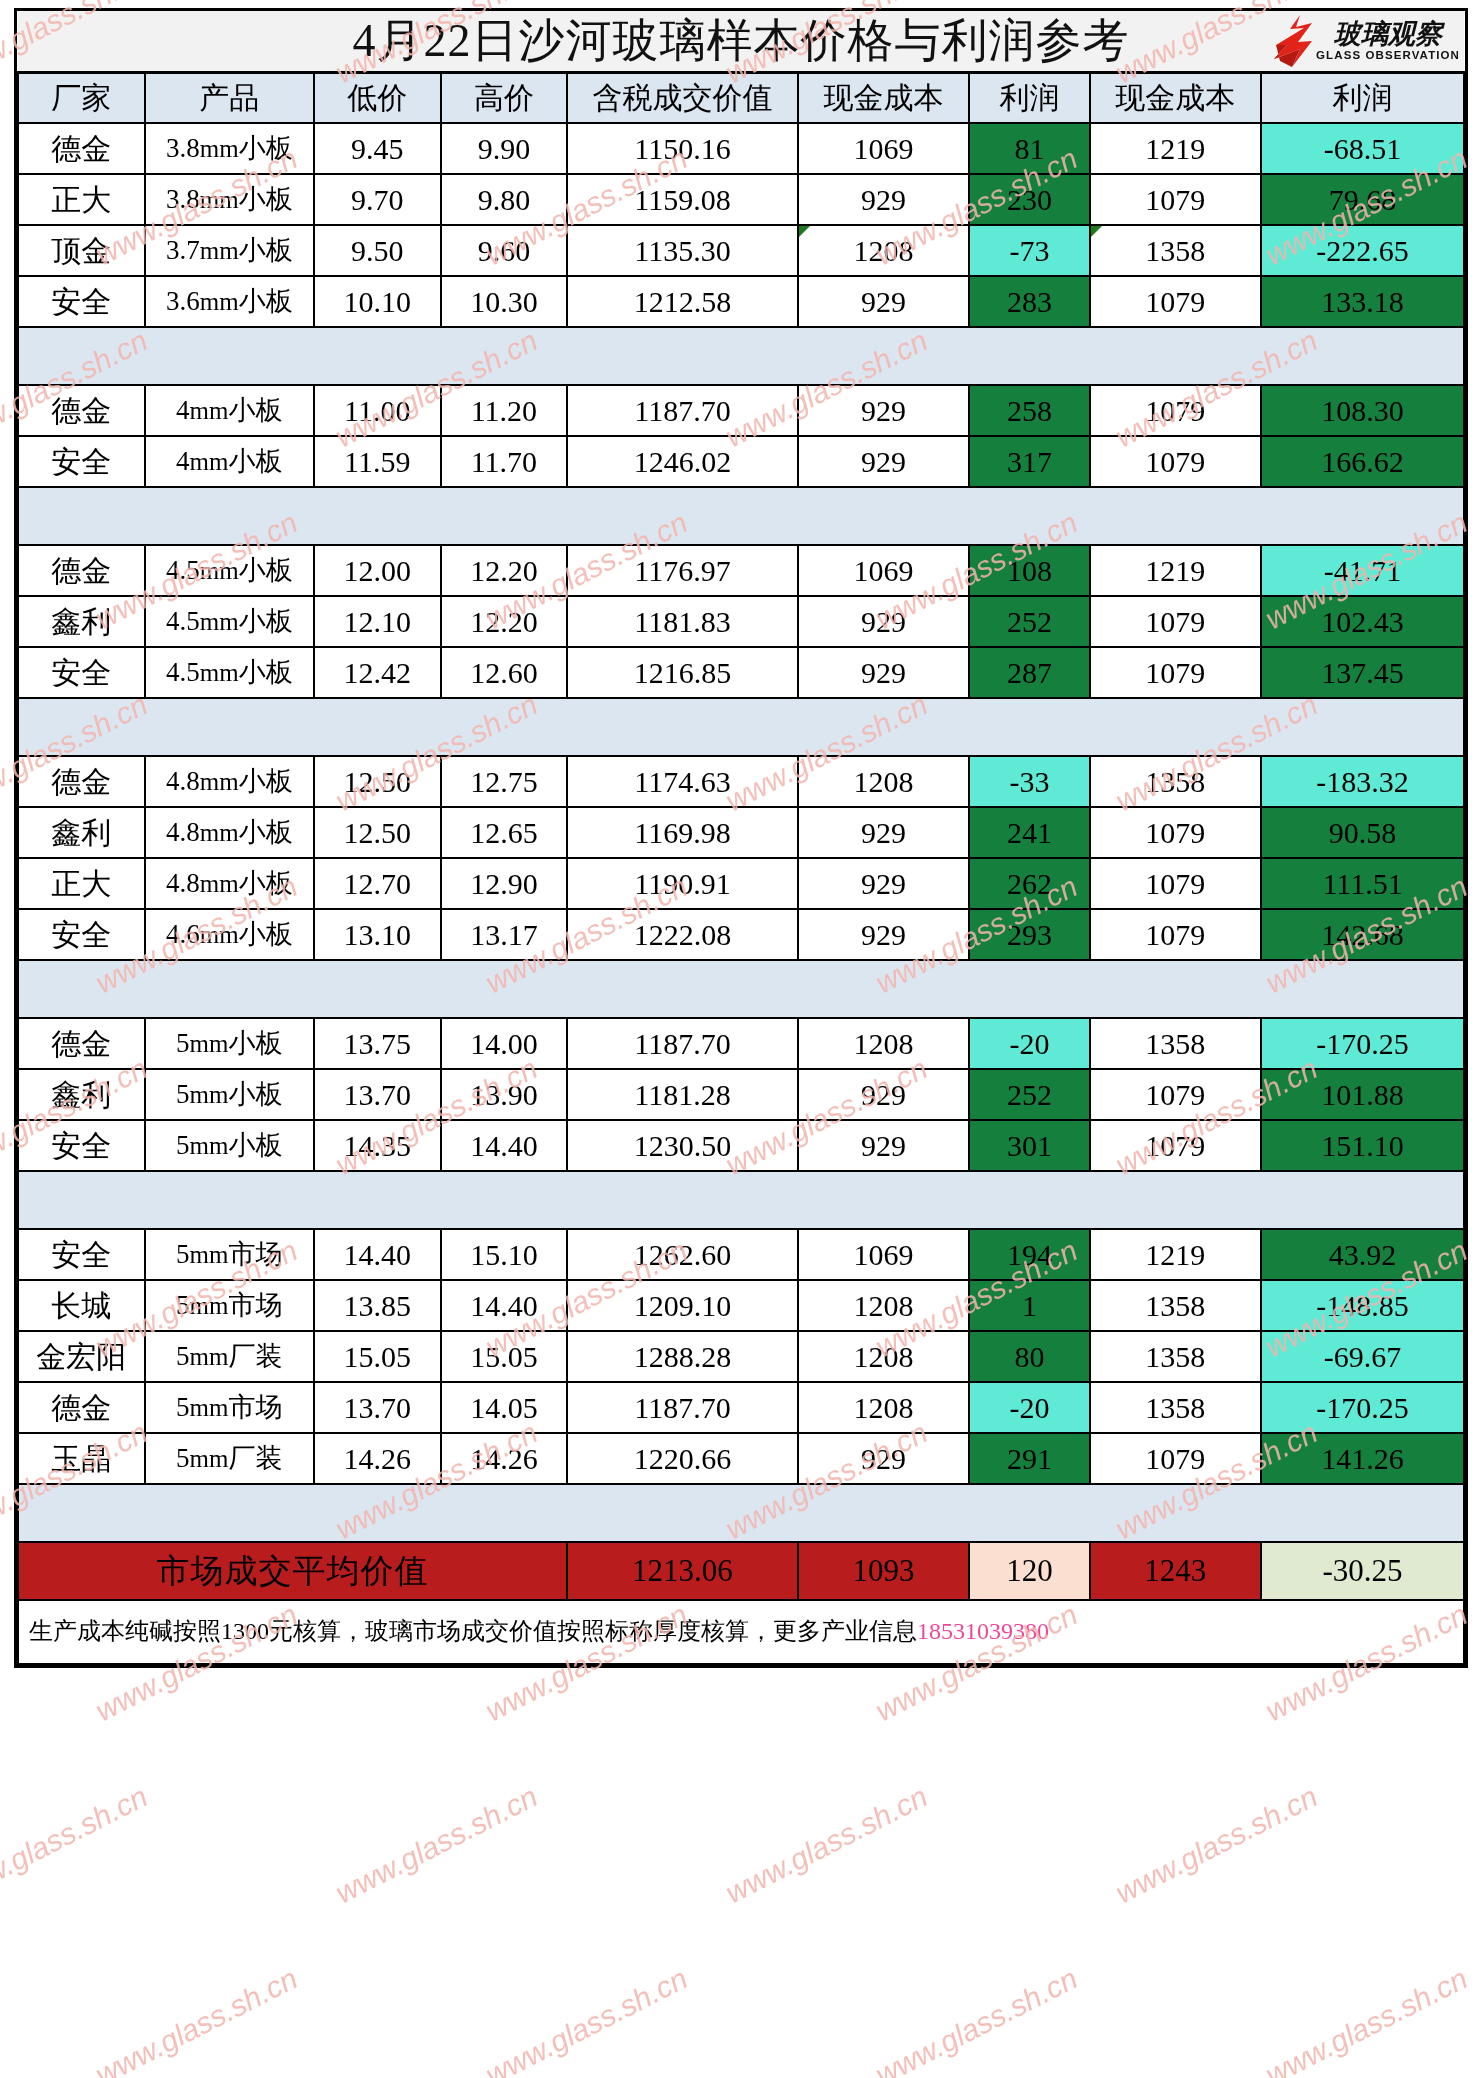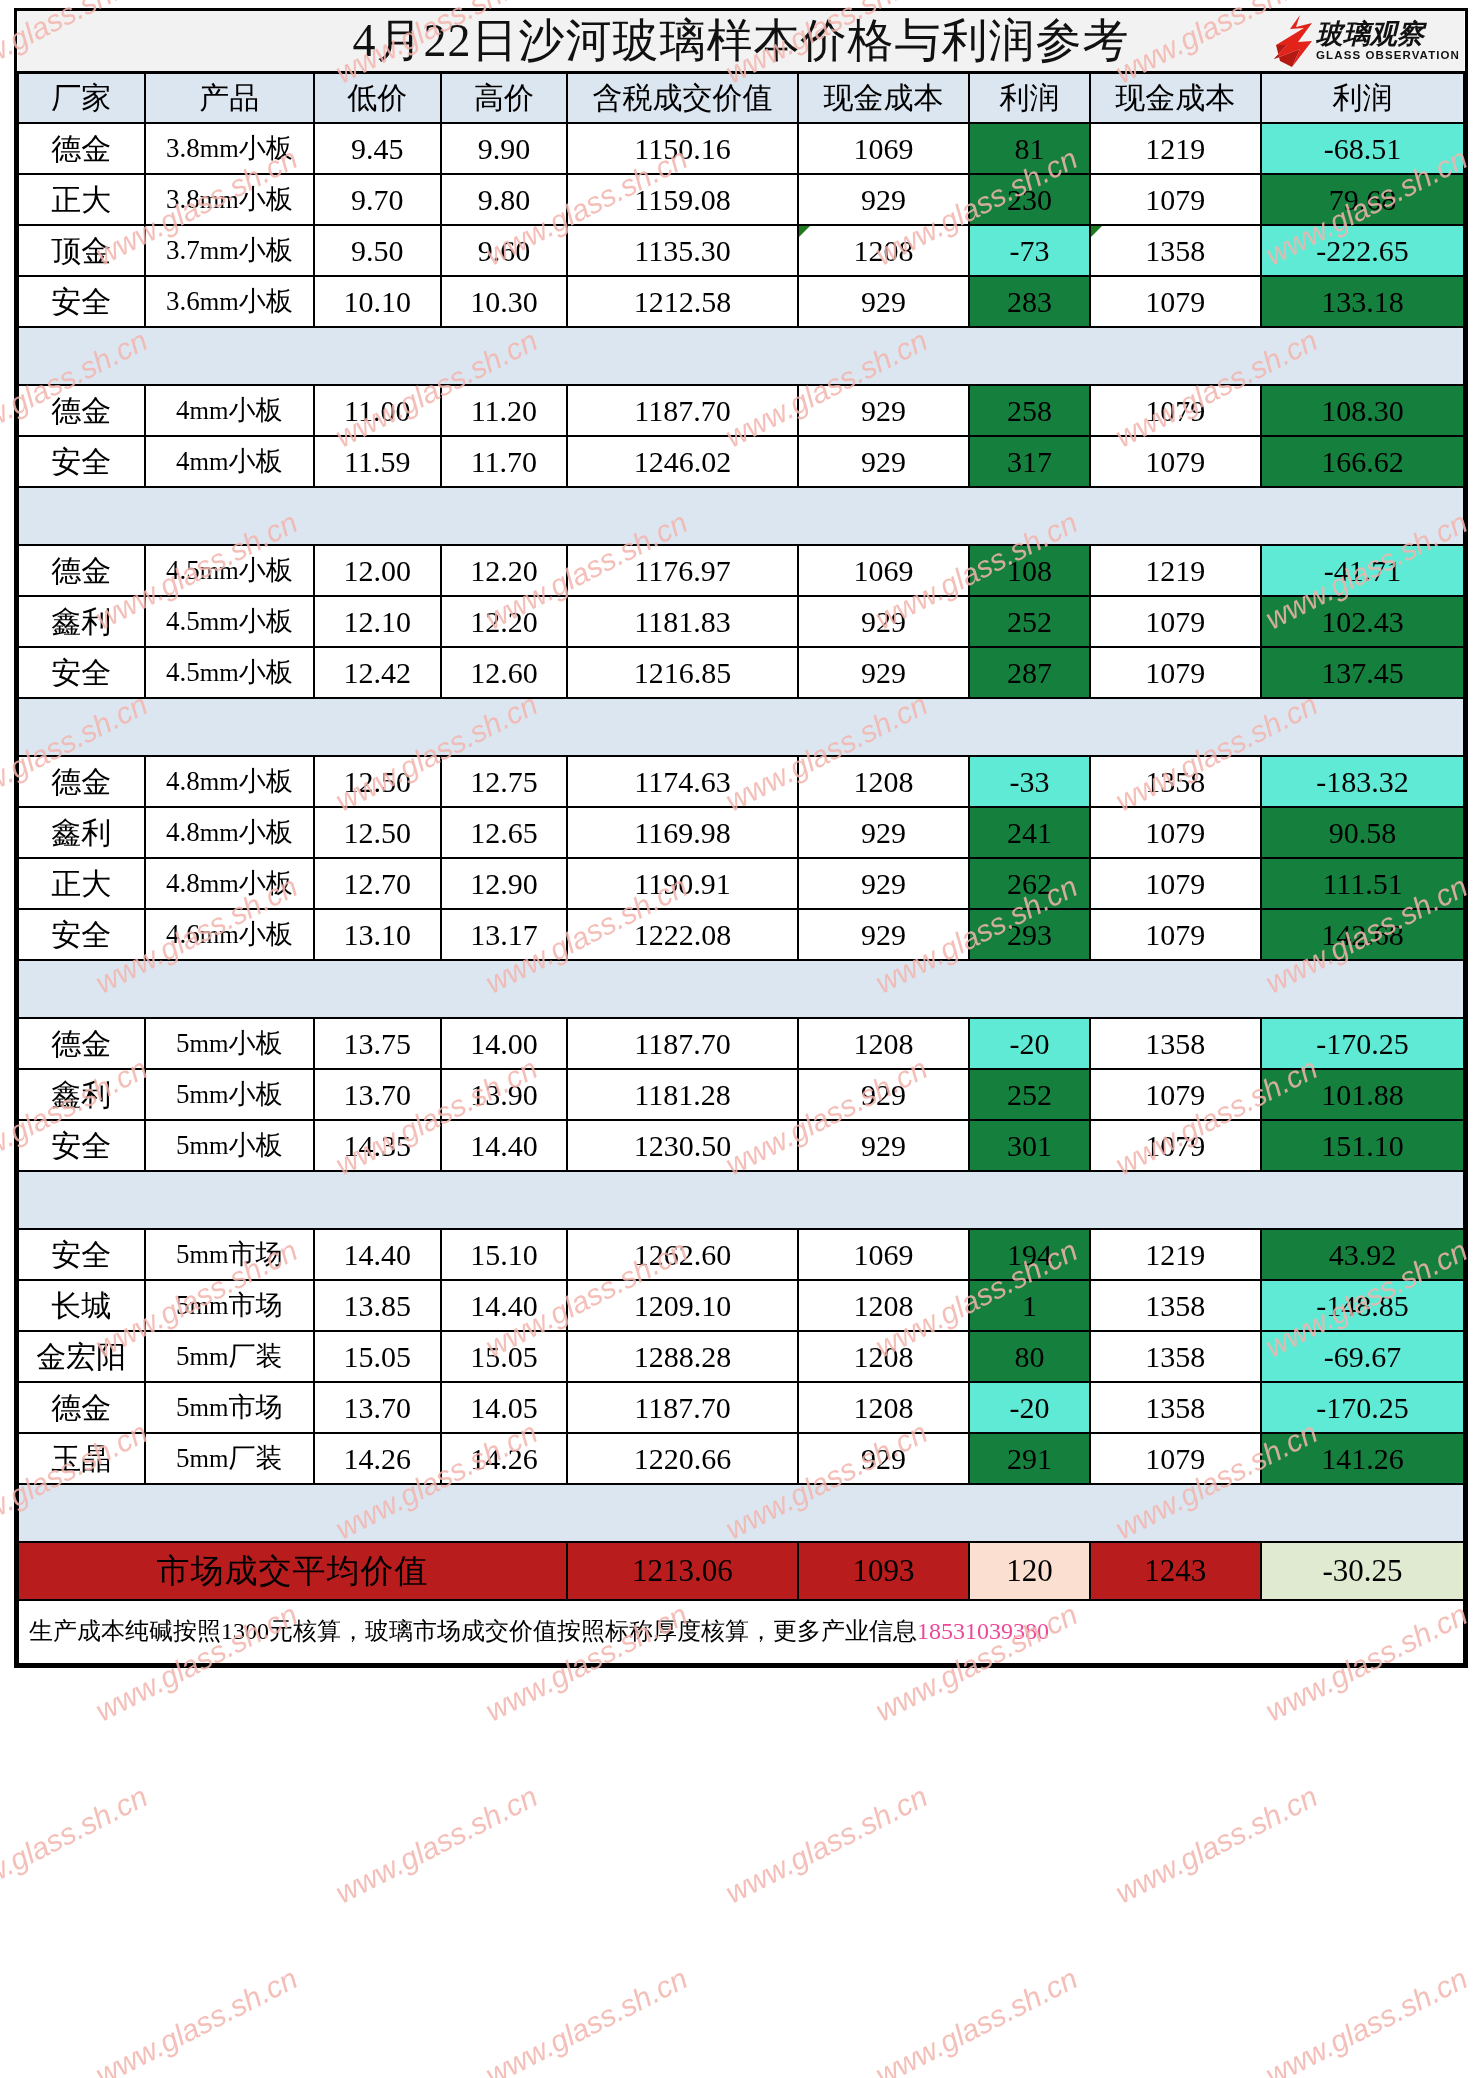--- a/index.html
+++ b/index.html
@@ -53,21 +53,21 @@
     letter-spacing:1px;
     color:#111;
     font-family:"Liberation Serif","DejaVu Serif",serif;
   }
   .logo{
     position:absolute;right:4px;top:2px;
     display:flex;align-items:center;gap:4px;
     height:56px;
   }
   .logo-mark{width:42px;height:52px;display:block;}
-  .logo-txt{display:flex;flex-direction:column;align-items:flex-start;line-height:1;}
+  .logo-txt{display:flex;flex-direction:column;align-items:center;line-height:1;}
   .logo-cn{
     font-family:"Liberation Sans","DejaVu Sans",sans-serif;
     font-weight:bold;font-size:27px;letter-spacing:0px;color:#111;
     font-style:italic;
   }
   .logo-en{
     font-family:"Liberation Sans","DejaVu Sans",sans-serif;
     font-weight:bold;font-size:11.5px;letter-spacing:1.1px;color:#111;
     margin-top:2px;
   }

